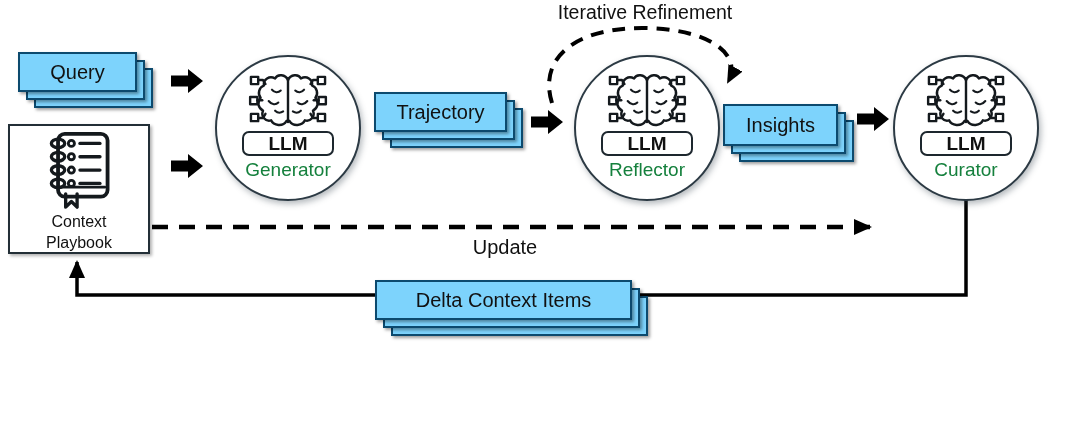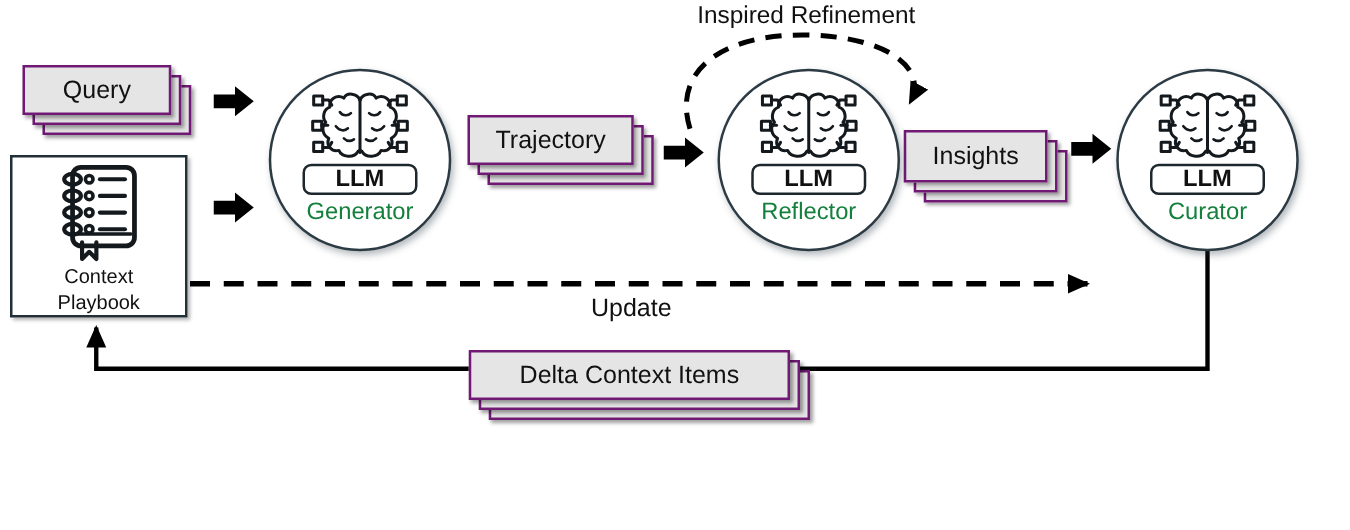--- a/index.html
+++ b/index.html
@@ -10,21 +10,21 @@
   
   .connectors { position:absolute; left:0; top:0; width:1080px; height:360px; z-index:1; overflow:visible; }
 
   
   .float-label { position:absolute; z-index:3; text-align:center; color:#111; }
   .iter-label   { left:538px; top:1px;  width:214px; font-size:19.5px; }
   .update-label { left:452px; top:236px; width:106px; font-size:20px; }
 
   
   .stack { position:absolute; z-index:2; }
-  .sheet { position:absolute; background:#e5e5e5; border:2px solid #701a75;
+  .sheet { position:absolute; background:#7dd3fc; border:2px solid #0c4a6e;
            box-shadow:2px 2px 3px rgba(0,0,0,0.38); }
   .sheet.s3 { left:16px; top:16px; right:-16px; bottom:-16px; }
   .sheet.s2 { left:8px;  top:8px;  right:-8px;  bottom:-8px; }
   .sheet.front { left:0; top:0; right:0; bottom:0; display:flex;
                  align-items:center; justify-content:center; font-size:20px; color:#111; }
 
   .stack-query      { left:18px;  top:52px;  width:119px; height:40px; }
   .stack-trajectory { left:374px; top:92px;  width:133px; height:40px;border-radius:11px; }
   .stack-insights   { left:723px; top:104px;  width:115px; height:42px; }
   .stack-delta      { left:375px; top:280px; width:257px; height:40px; }
@@ -134,21 +134,21 @@
     <path d="M152,227 H870" fill="none" stroke="#000" stroke-width="4.5" stroke-dasharray="16 11" marker-end="url(#arrowHead)"></path>
 
     <path d="M966,197 V295 H77 V262" fill="none" stroke="#000" stroke-width="3.5" marker-end="url(#arrowHead)"></path>
 
     <polygon points="171,75.5 188,75.5 188,69 203,81 188,93 188,86.5 171,86.5" fill="#000"></polygon>
     <polygon points="171,160.5 188,160.5 188,154 203,166 188,178 188,171.5 171,171.5" fill="#000"></polygon>
     <polygon points="531,116.5 548,116.5 548,110 563,122 548,134 548,127.5 531,127.5" fill="#000"></polygon>
     <polygon points="857,113.5 874,113.5 874,107 889,119 874,131 874,124.5 857,124.5" fill="#000"></polygon>
   </svg>
 
-  <div class="float-label iter-label">Inspired Refinement</div>
+  <div class="float-label iter-label">Iterative Refinement</div>
   <div class="float-label update-label">Update</div>
 
   <div class="stack stack-query">
     <div class="sheet s3"></div>
     <div class="sheet s2"></div>
     <div class="sheet front">
       <span>Query</span>
     </div>
   </div>
 

